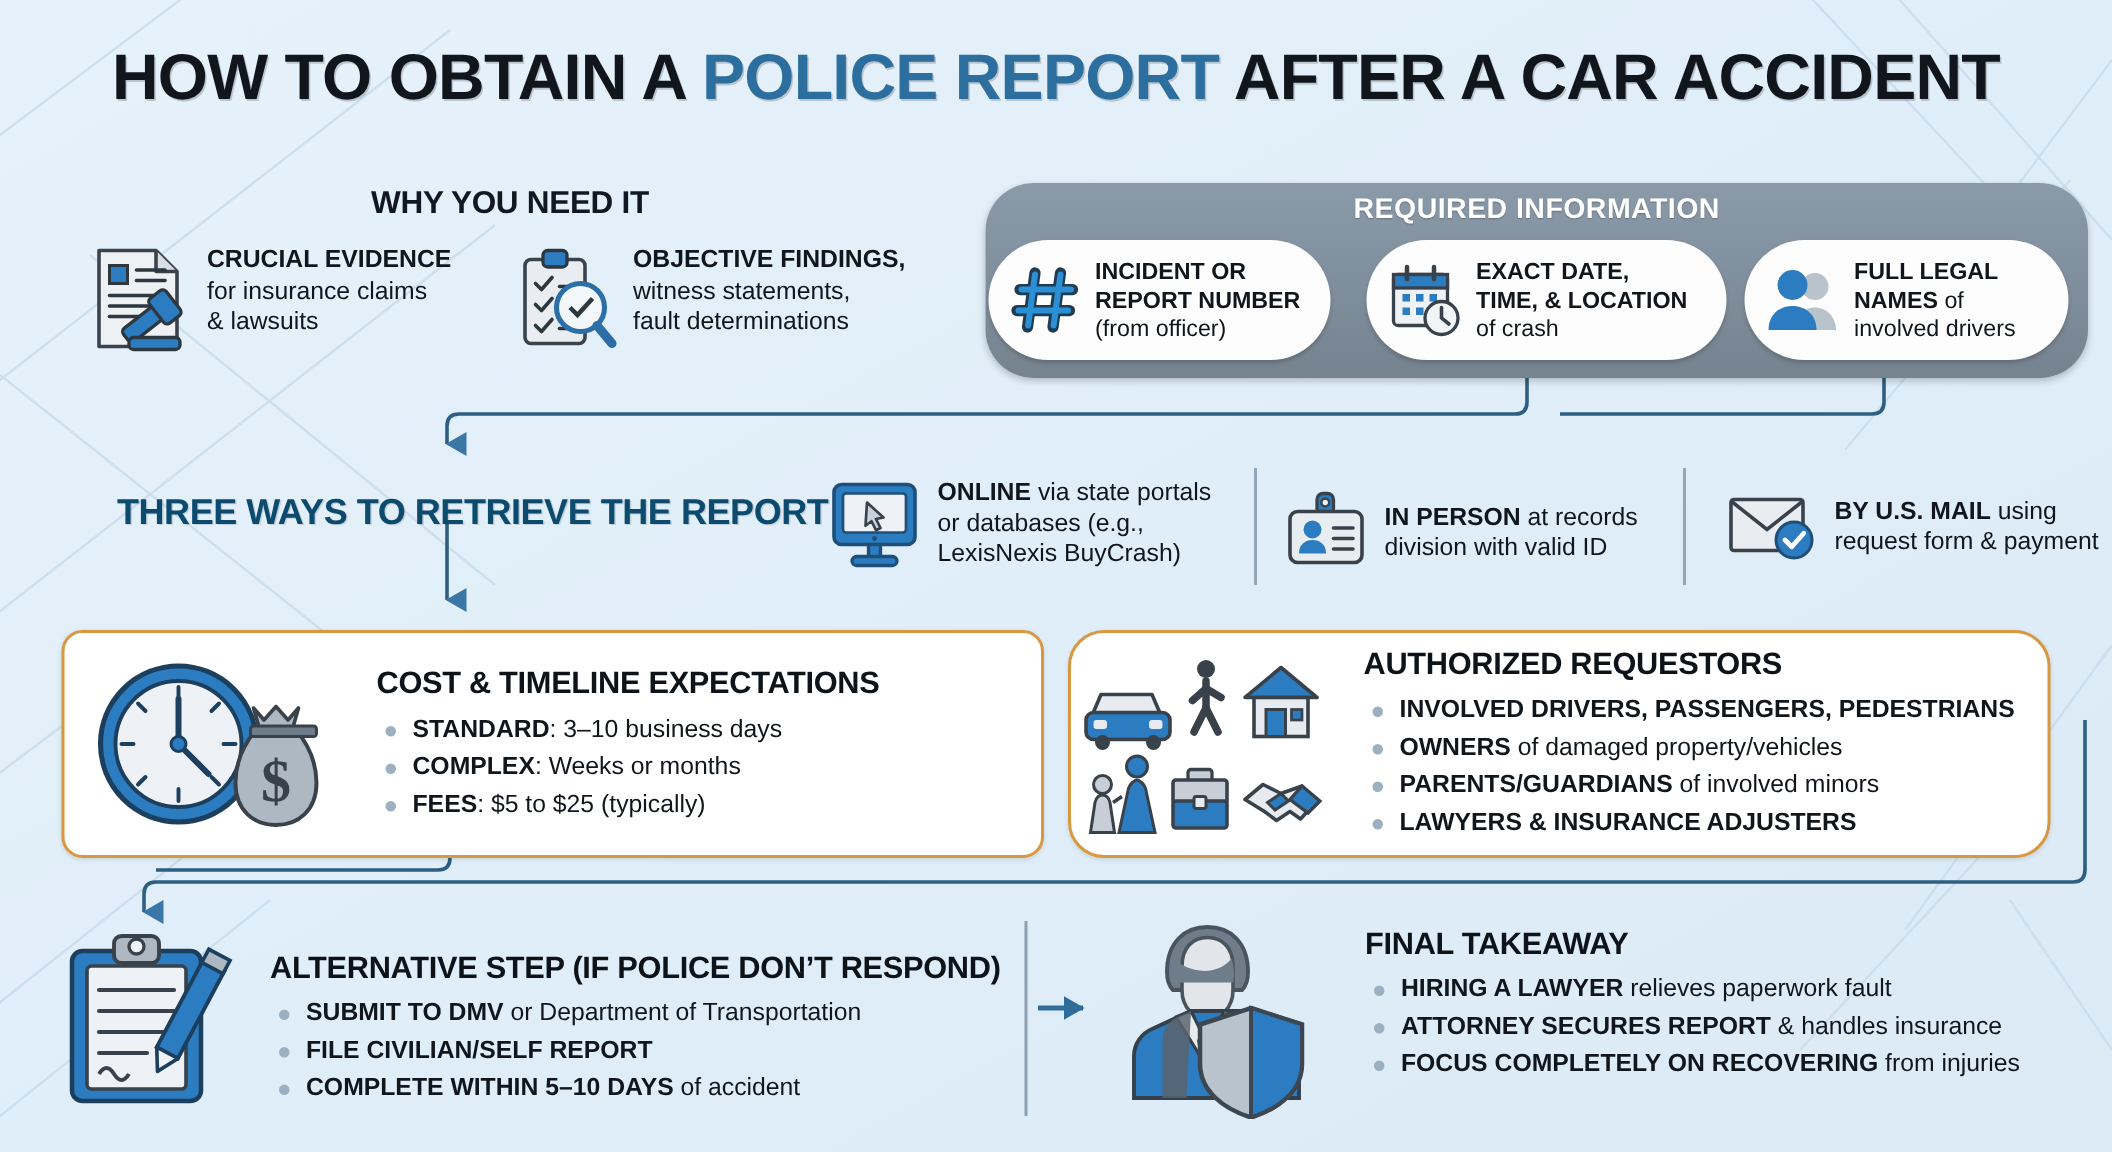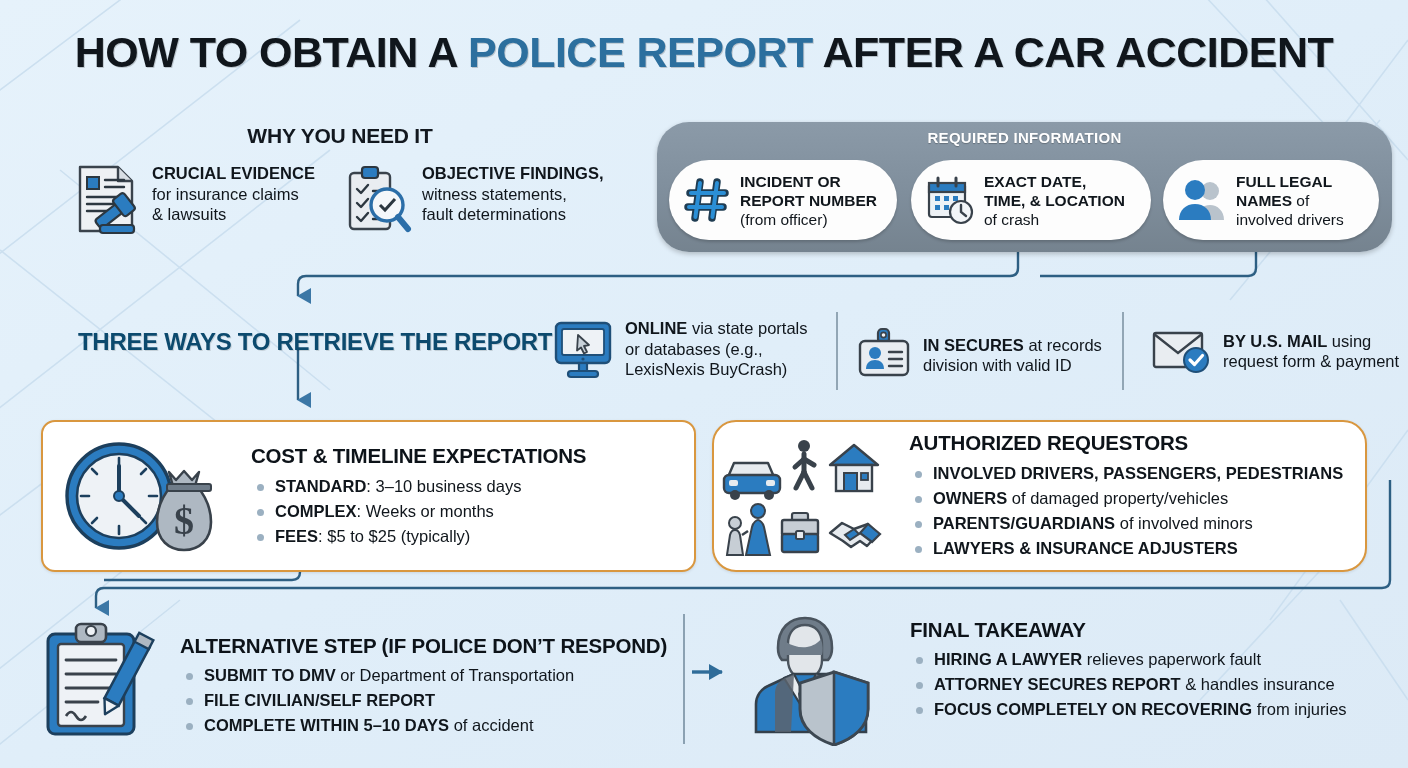--- a/index.html
+++ b/index.html
@@ -35,21 +35,21 @@
 
   
   #req-panel {
     position:absolute; left:657px; top:122px; width:735px; height:130px;
     background:linear-gradient(180deg,#8b9aa8 0%, #7f8e9c 55%, #75838f 100%);
     border-radius:32px;
     box-shadow:0 2px 5px rgba(0,0,0,.22);
   }
   #req-title {
     position:absolute; left:0; top:7px; width:735px; text-align:center;
-    color:#ffffff; font-size:15px; font-weight:bold; letter-spacing:.3px;
+    color:#ffffff; font-size:19px; font-weight:bold; letter-spacing:.3px;
     text-shadow:0 1px 1px rgba(0,0,0,.25);
   }
   .req-pill {
     position:absolute; top:38px; height:80px;
     background:#fdfdfd; border-radius:40px;
     display:flex; align-items:center; gap:9px; padding:0 14px;
     box-shadow:0 2px 3px rgba(0,0,0,.18);
   }
   .req-text { font-size:15.5px; line-height:19px; color:#10161c; white-space:nowrap; }
   .req-text b { font-weight:bold; }
@@ -152,21 +152,21 @@
 </svg>
 
 <div class="layer">
 
   <div id="title">
     <span>HOW TO OBTAIN A </span><span class="hl">POLICE REPORT</span><span> AFTER A CAR ACCIDENT</span>
   </div>
 
   <div id="why-head">WHY YOU NEED IT</div>
 
-  <div class="why-item" style="left:72px; top:163px;">
+  <div class="why-item" style="left:58px; top:163px;">
     <svg class="ico" width="70" height="72" viewBox="0 0 70 72">
       <path d="M8 4 h38 l14 14 v50 H8 Z" fill="#eef1f4" stroke="#3a434c" stroke-width="2.4" stroke-linejoin="round"></path>
       <path d="M46 4 v14 h14" fill="#d8dee4" stroke="#3a434c" stroke-width="2.4" stroke-linejoin="round"></path>
       <rect x="15" y="14" width="12" height="12" fill="#2b7cc0" stroke="#2a3views" stroke-width="0"></rect>
       <rect x="15" y="14" width="12" height="12" fill="#2b7cc0" stroke="#2c3740" stroke-width="2"></rect>
       <g stroke="#2c3740" stroke-width="2.4" stroke-linecap="round">
         <line x1="33" y1="17" x2="52" y2="17"></line>
           <line x1="33" y1="24" x2="52" y2="24"></line>
         <line x1="15" y1="34" x2="52" y2="34"></line>
           <line x1="15" y1="41" x2="52" y2="41"></line>
@@ -204,21 +204,21 @@
     <div class="why-text">
       <b>OBJECTIVE FINDINGS,</b><br>
       <span>witness statements,</span><br>
       <span>fault determinations</span>
     </div>
   </div>
 
   <div id="req-panel">
     <div id="req-title">REQUIRED INFORMATION</div>
 
-    <div class="req-pill" style="left:12px; width:228px;">
+    <div class="req-pill" style="left:2px; width:228px;">
       <svg class="ico" width="48" height="48" viewBox="0 0 48 48">
         <g stroke="#1f3c52" stroke-width="7.5" stroke-linecap="round" fill="none">
           <line x1="17" y1="6" x2="12" y2="42"></line>
             <line x1="34" y1="6" x2="29" y2="42"></line>
           <line x1="7" y1="17" x2="42" y2="17"></line>
             <line x1="5" y1="31" x2="40" y2="31"></line>
         </g>
         <g stroke="#2b8fd6" stroke-width="4" stroke-linecap="round" fill="none">
           <line x1="17" y1="7" x2="12.4" y2="41"></line>
             <line x1="34" y1="7" x2="29.4" y2="41"></line>
@@ -303,21 +303,21 @@
       <rect x="4" y="14" width="48" height="34" rx="5" fill="#e8edf2" stroke="#39424b" stroke-width="2.4"></rect>
       <circle cx="19" cy="26" r="6" fill="#2b7cc0"></circle>
       <path d="M10 42 c0-6 4-9 9-9 s9 3 9 9 z" fill="#2b7cc0"></path>
       <g stroke="#39424b" stroke-width="2.4" stroke-linecap="round">
         <line x1="33" y1="25" x2="46" y2="25"></line>
           <line x1="33" y1="32" x2="46" y2="32"></line>
           <line x1="33" y1="39" x2="46" y2="39"></line>
       </g>
     </svg>
     <div class="way-text">
-      <b>IN SECURES</b><span> at records</span><br>
+      <b>IN PERSON</b><span> at records</span><br>
       <span>division with valid ID</span>
     </div>
   </div>
 
   <div class="way" style="left:1152px; top:327px;">
     <svg class="ico" width="60" height="48" viewBox="0 0 60 48">
       <rect x="2" y="6" width="48" height="34" rx="2" fill="#e9edf1" stroke="#39424b" stroke-width="2.4"></rect>
       <path d="M2 7 L26 26 L50 7" fill="none" stroke="#39424b" stroke-width="2.4"></path>
       <circle cx="44" cy="33" r="12" fill="#2b7cc0" stroke="#1f4f78" stroke-width="2"></circle>
       <path d="M38 33 l4.5 4.5 l8 -9" fill="none" stroke="#ffffff" stroke-width="3.2" stroke-linecap="round" stroke-linejoin="round"></path>

